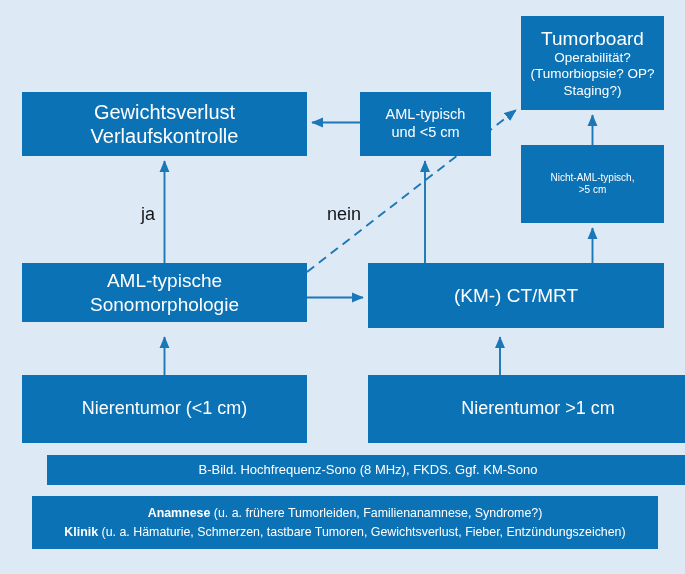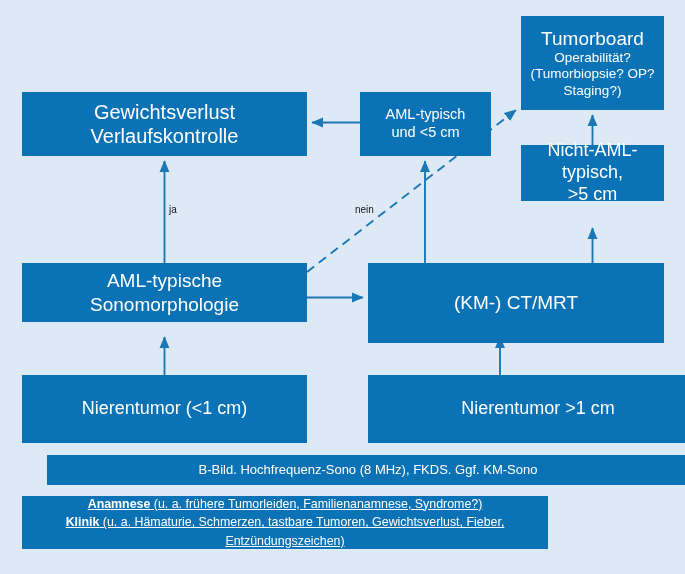--- a/index.html
+++ b/index.html
@@ -48,43 +48,42 @@
 
   
   #node-tumorboard      { left: 521px; top: 16px;  width: 143px; height: 94px;  }
   #node-tumorboard .t1  { font-size: 19px; }
   #node-tumorboard .t2  { font-size: 13.5px; }
 
   #node-aml-small       { left: 360px; top: 92px;  width: 131px; height: 64px;  font-size: 14.5px; }
 
   #node-sono-verlauf    { left: 22px;  top: 92px;  width: 285px; height: 64px;  font-size: 20px; }
 
-  #node-nicht-aml       { left: 521px; top: 145px; width: 143px; height: 56px;  font-size: 18px; }
+  #node-nicht-aml       { left: 521px; top: 145px; width: 143px; height: 78px;  font-size: 10px; }
 
   #node-aml-sono        { left: 22px;  top: 263px; width: 285px; height: 59px;  font-size: 19px; }
 
-  #node-ctmrt           { left: 368px; top: 263px; width: 296px; height: 80px;  font-size: 19px; }
+  #node-ctmrt           { left: 368px; top: 263px; width: 296px; height: 65px;  font-size: 19px; }
 
   #node-kleiner         { left: 22px;  top: 375px; width: 285px; height: 68px;  font-size: 18px; }
 
   #node-nierentumor     { left: 368px; top: 375px; width: 340px; height: 68px;  font-size: 18px; }
 
   #node-bbild           { left: 22px;  top: 455px; width: 642px; height: 30px;  font-size: 13px; margin-left: 25px; }
 
-  #node-anamnese        { left: 22px;  top: 496px; width: 526px; height: 53px;  font-size: 12.4px; text-decoration: underline; }
+  #node-anamnese        { left: 32px;  top: 496px; width: 626px; height: 53px;  font-size: 12.4px; }
   #node-anamnese .lines { line-height: 1.5; }
   #node-anamnese b      { font-weight: bold; }
 
   .edge-label {
     position: absolute;
     color: #15151a;
-    font-size: 10px;
+    font-size: 18px;
     z-index: 4;
     white-space: nowrap;
-    margin-left: 28px;
   }
   #label-ja   { left: 141px; top: 204px; }
   #label-nein { left: 327px; top: 204px; }
 </style>
 </head>
 <body>
 
 <div id="canvas">
 
   <svg class="edges" viewBox="0 0 685 574" xmlns="http://www.w3.org/2000/svg">

